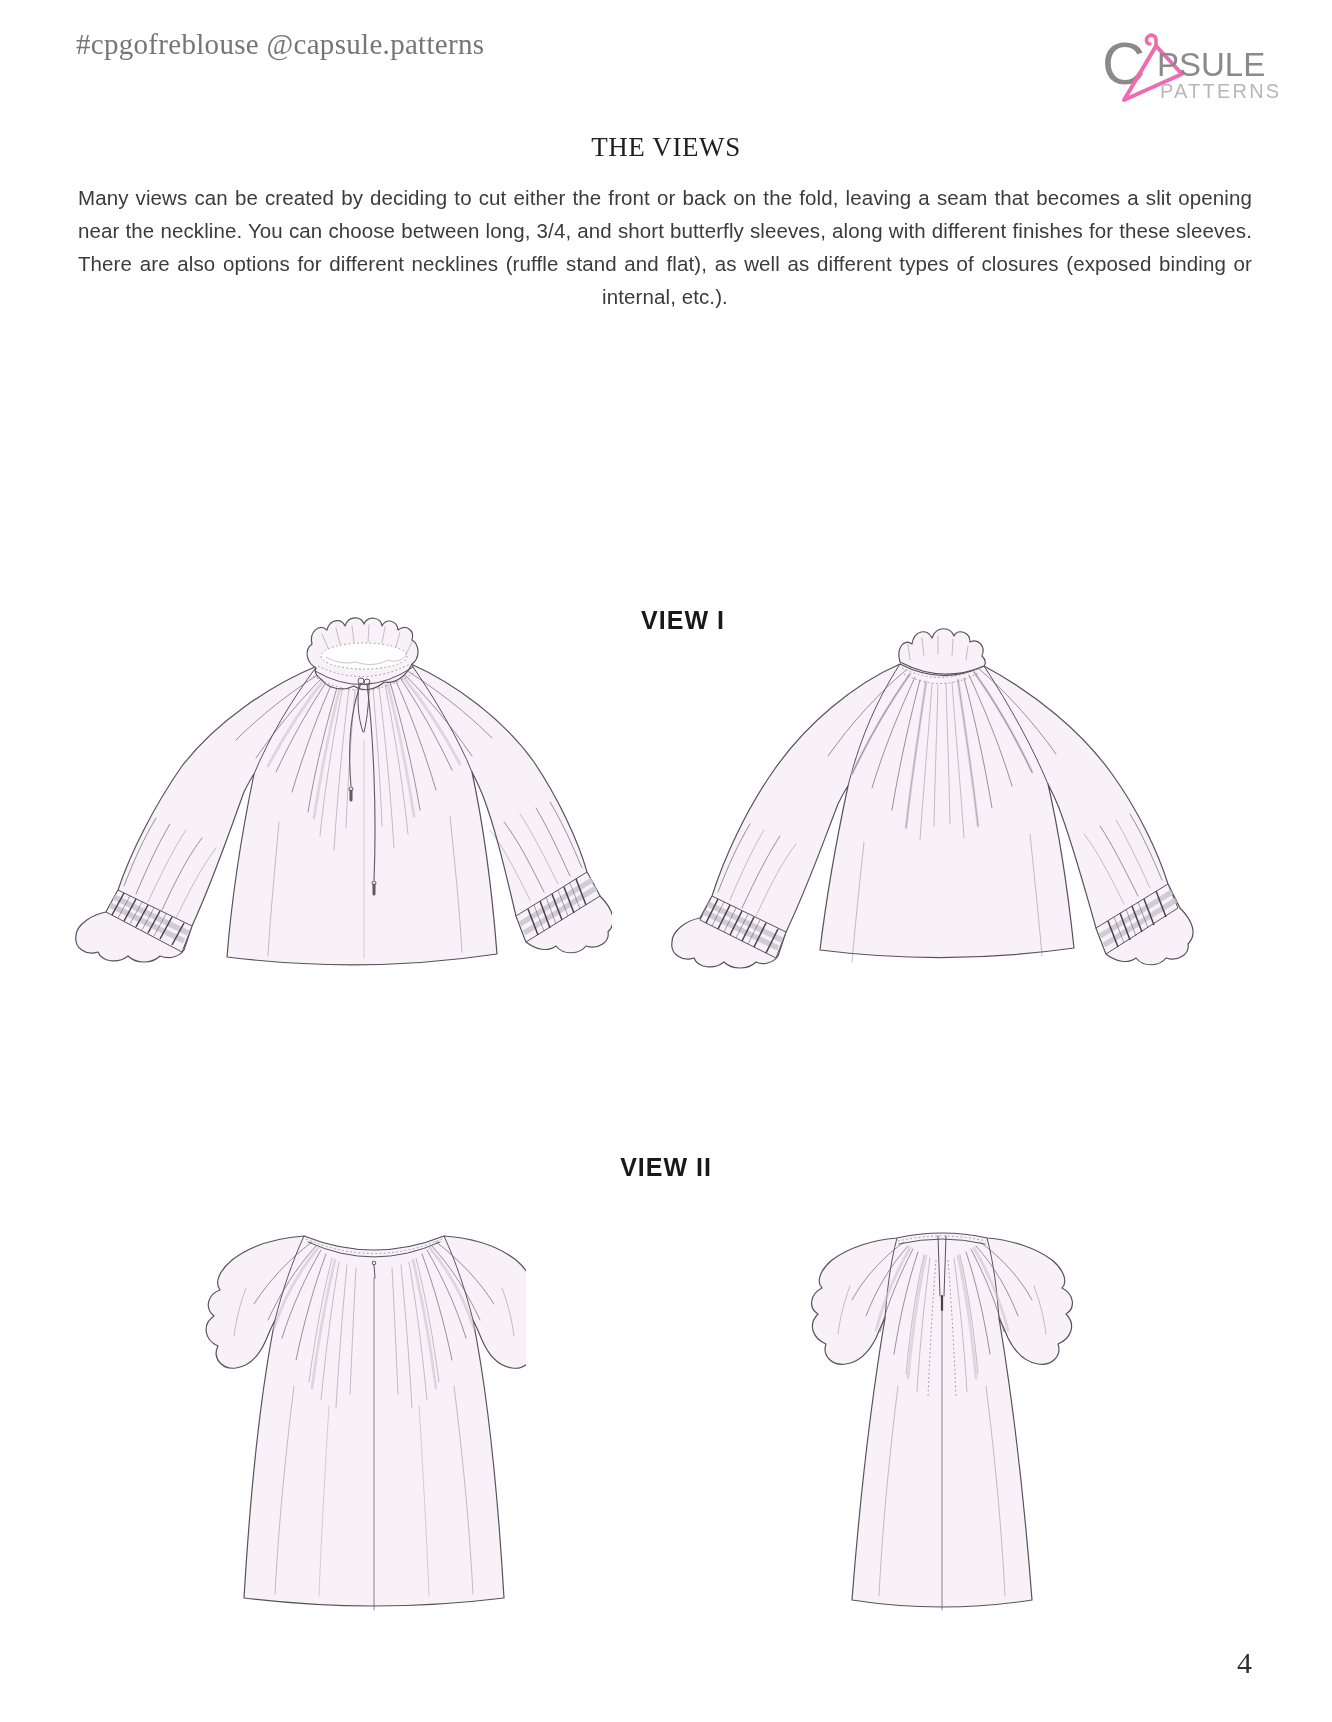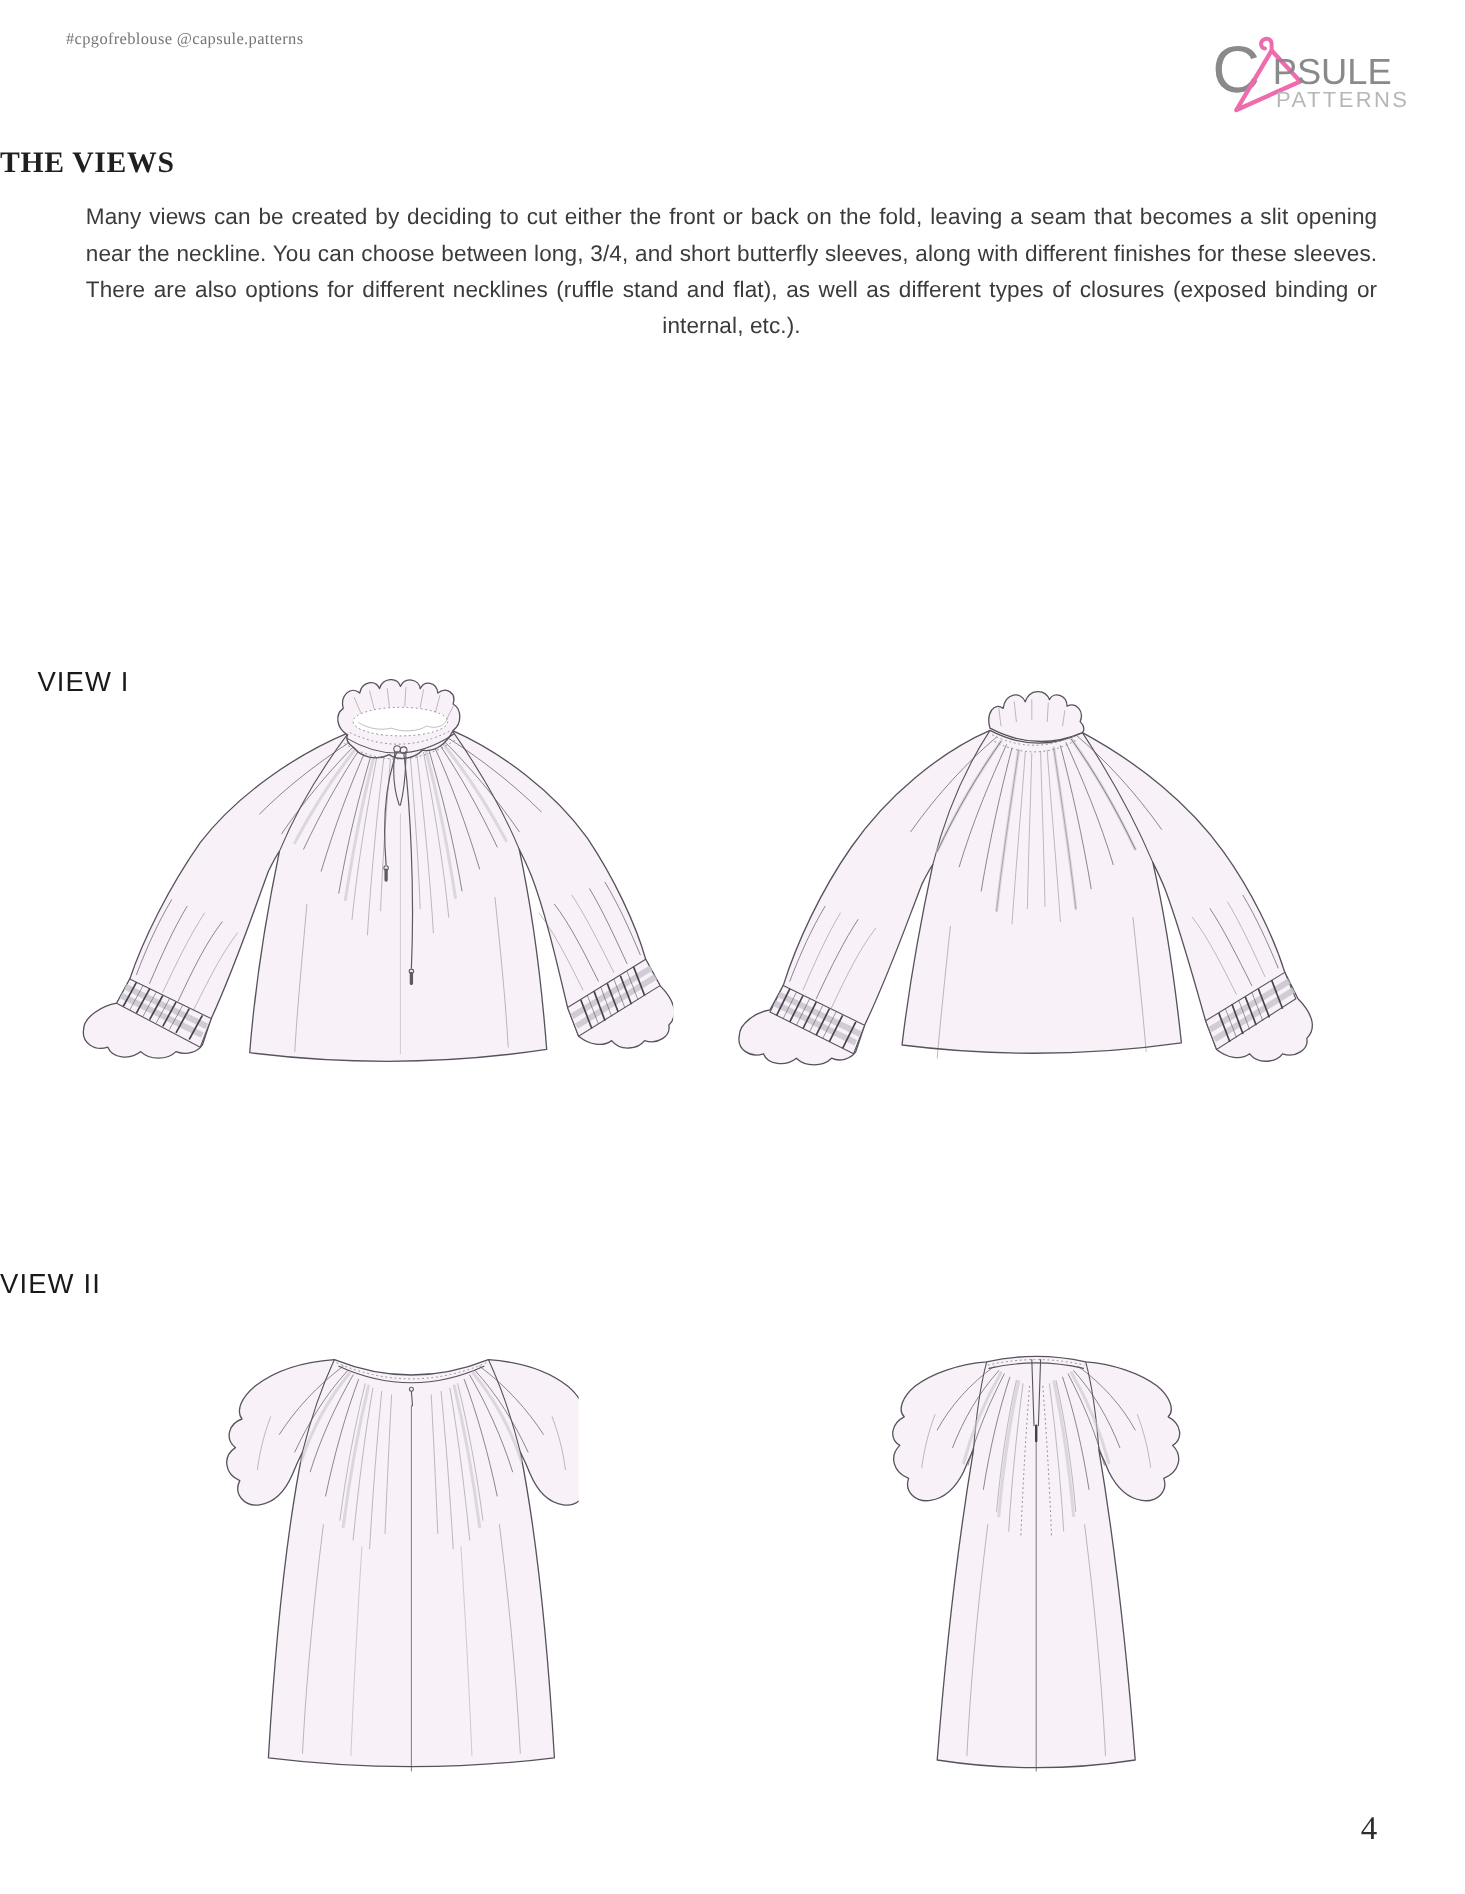--- a/index.html
+++ b/index.html
@@ -9,55 +9,55 @@
     --body-text:#3b3b3d; --muted-serif:#76767a;
   }
   *{margin:0;padding:0;box-sizing:border-box;}
   html,body{background:#e8e8e8;}
   .page{
     position:relative; width:1332px; height:1722px; background:#ffffff;
     margin:0 auto; overflow:hidden;
     font-family:"Liberation Sans", sans-serif;
   }
   .hashtag{
-    position:absolute; left:60px; top:28px;
-    font-family:"Liberation Serif", serif; font-size:15px; color:var(--muted-serif);
+    position:absolute; left:76px; top:28px;
+    font-family:"Liberation Serif", serif; font-size:29px; color:var(--muted-serif);
     letter-spacing:0.3px;
   }
   
   .logo{position:absolute; left:1100px; top:24px; width:152px; height:90px;}
   .logo .letter-c{
     position:absolute; left:2px; top:16px; font-size:60px; line-height:48px;
     color:var(--logo-gray); font-weight:400;
   }
   .logo .hanger{position:absolute; left:16px; top:0px;}
   .logo .psule{
     position:absolute; left:57px; top:24px; font-size:33px; line-height:33px;
     color:var(--logo-gray); letter-spacing:0px; font-weight:400;text-align:center;
   }
   .logo .patterns{
     position:absolute; left:60px; top:60px; font-size:20px; line-height:15px;
     color:var(--logo-light); letter-spacing:2.2px; font-weight:400;
   }
   .doc-title{
-    position:absolute; left:0; top:132px; width:100%; text-align:left;
-    font-family:"Liberation Serif", serif; font-weight:bold; font-size:27px;
+    position:absolute; left:0; top:132px; width:100%; text-align:center;
+    font-family:"Liberation Serif", serif; font-weight:normal; font-size:27px;
     letter-spacing:0.6px; color:#1f1f21;
   }
   .body-copy{
     position:absolute; left:78px; top:181px; width:1174px;
     font-size:20.5px; line-height:33px; color:var(--body-text);
     letter-spacing:0.1px;
   }
   .body-copy p{
     text-align:justify; text-align-last:center; margin-bottom:19px;
   }
   .view-heading{
-    position:absolute; width:100%; 
-    font-size:25px; font-weight:normal; letter-spacing:1px; color:var(--heading);
+    position:absolute; width:100%; text-align:center;
+    font-size:25px; font-weight:bold; letter-spacing:1px; color:var(--heading);
   }
   #view1-heading{top:606px; padding-left:34px;}
   #view2-heading{top:1153px;}
   .illus{position:absolute;}
   .page-number{
     position:absolute; right:80px; top:1646px;
     font-family:"Liberation Serif", serif; font-size:30px; color:#2e2e30;
   }
   
   .fab{fill:var(--fabric); stroke:var(--outline); stroke-width:1.2;

